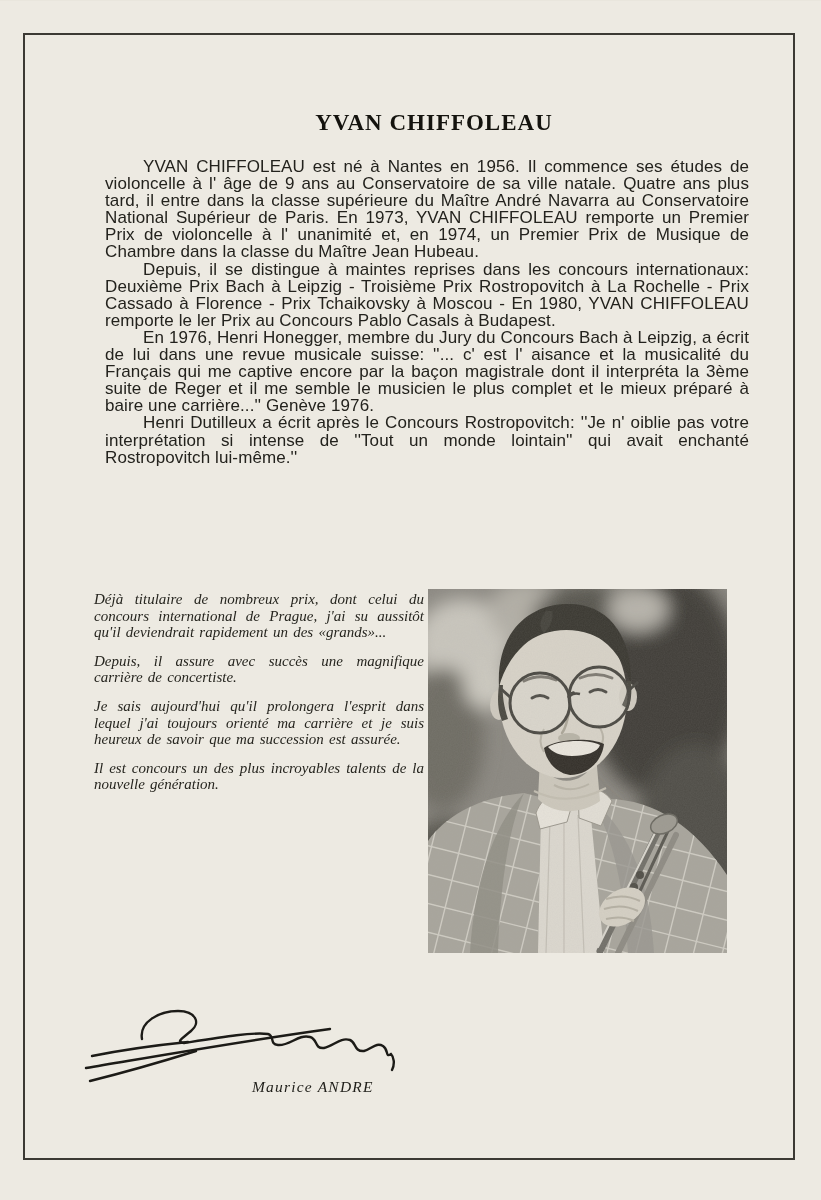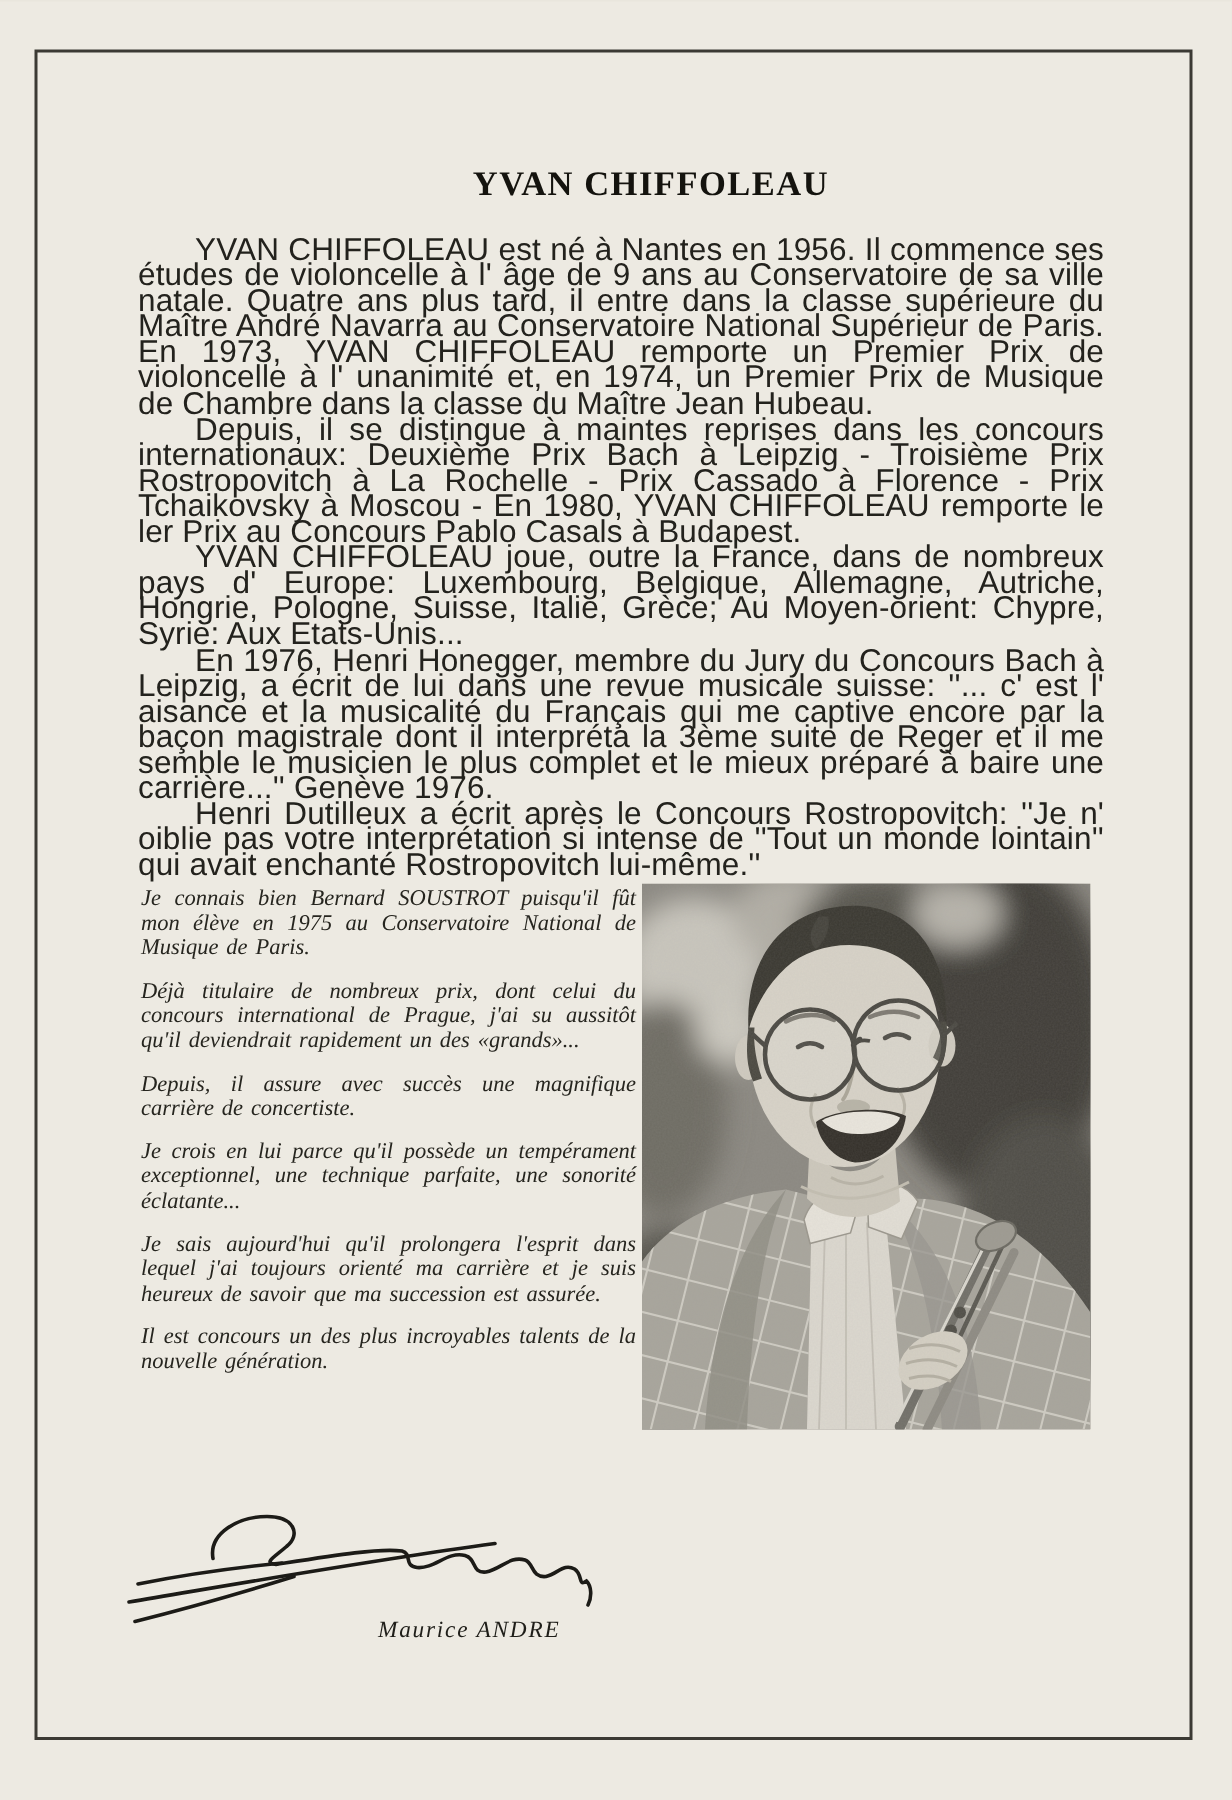--- a/index.html
+++ b/index.html
@@ -14,22 +14,22 @@
   }
   .sec-title{
     position:absolute;left:0;right:0;margin:0;text-align:center;
     font-family:"Liberation Serif",serif;font-weight:bold;color:#14130e;
     letter-spacing:1px;
   }
   .t1{top:109px;font-size:23px;}
   .t2{top:548px;font-size:23px;}
   .t2 .tmark{font-size:13px;font-weight:normal;color:#55534b;margin-left:3px;vertical-align:2px;}
   .bio{
-    position:absolute;left:92px;top:157px;width:644px;
-    font-size:21px;line-height:17.1px;text-align:justify;letter-spacing:.1px;
+    position:absolute;left:105px;top:157px;width:644px;
+    font-size:17px;line-height:17.1px;text-align:justify;letter-spacing:.1px;
   }
   .bio p{margin:0;text-indent:38px;}
   .quote{
     position:absolute;left:94px;top:590px;width:330px;
     font-family:"Liberation Serif",serif;font-style:italic;
     font-size:15px;line-height:16.6px;text-align:justify;word-spacing:1.5px;
     color:#26251f;
   }
   .quote p{margin:0 0 12px 0;}
   .quote sup{font-size:.62em;line-height:0;}
@@ -46,31 +46,28 @@
 
 <div class="page">
 
   <div class="frame"></div>
 
   <h1 class="sec-title t1">YVAN CHIFFOLEAU</h1>
 
   <div class="bio">
     <p>YVAN CHIFFOLEAU est né à Nantes en 1956. Il commence ses études de violoncelle à l' âge de 9 ans au Conservatoire de sa ville natale. Quatre ans plus tard, il entre dans la classe supérieure du Maître André Navarra au Conservatoire National Supérieur de Paris. En 1973, YVAN CHIFFOLEAU remporte un Premier Prix de violoncelle à l' unanimité et, en 1974, un Premier Prix de Musique de Chambre dans la classe du Maître Jean Hubeau.</p>
     <p>Depuis, il se distingue à maintes reprises dans les concours internationaux: Deuxième Prix Bach à Leipzig - Troisième Prix Rostropovitch à La Rochelle - Prix Cassado à Florence - Prix Tchaikovsky à Moscou - En 1980, YVAN CHIFFOLEAU remporte le ler Prix au Concours Pablo Casals à Budapest.</p>
-    <p>YVAN CHIFFOLEAU joue, outre la France, dans de nombreux pays d' Europe: Luxembourg, Belgique, Allemagne, Autriche, Hongrie, Pologne, Suisse, Italie, Grèce; Au Moyen-orient: Chypre, Syrie: Aux Etats-Unis...</p>
     <p>En 1976, Henri Honegger, membre du Jury du Concours Bach à Leipzig, a écrit de lui dans une revue musicale suisse: ''... c' est l' aisance et la musicalité du Français qui me captive encore par la baçon magistrale dont il interpréta la 3ème suite de Reger et il me semble le musicien le plus complet et le mieux préparé à baire une carrière...'' Genève 1976.</p>
     <p>Henri Dutilleux a écrit après le Concours Rostropovitch: ''Je n' oiblie pas votre interprétation si intense de ''Tout un monde lointain'' qui avait enchanté Rostropovitch lui-même.''</p>
   </div>
 
 
   <div class="quote">
-    <p>Je connais bien Bernard SOUSTROT puisqu'il fût mon élève en 1975 au Conservatoire National de Musique de Paris.</p>
     <p>Déjà titulaire de nombreux prix, dont celui du concours international de Prague, j'ai su aussitôt qu'il deviendrait rapidement un des «grands»...</p>
     <p>Depuis, il assure avec succès une magnifique carrière de concertiste.</p>
-    <p>Je crois en lui parce qu'il possède un tempérament exceptionnel, une technique parfaite, une sonorité éclatante...</p>
     <p>Je sais aujourd'hui qu'il prolongera l'esprit dans lequel j'ai toujours orienté ma carrière et je suis heureux de savoir que ma succession est assurée.</p>
     <p>Il est concours un des plus incroyables talents de la nouvelle génération.</p>
   </div>
 
   <svg class="photo" viewBox="0 0 299 364" xmlns="http://www.w3.org/2000/svg">
     <defs>
       <filter id="blurBig" x="-40%" y="-40%" width="180%" height="180%">
           <feGaussianBlur stdDeviation="9"></feGaussianBlur>
         </filter>
       <filter id="blurMed" x="-40%" y="-40%" width="180%" height="180%">

